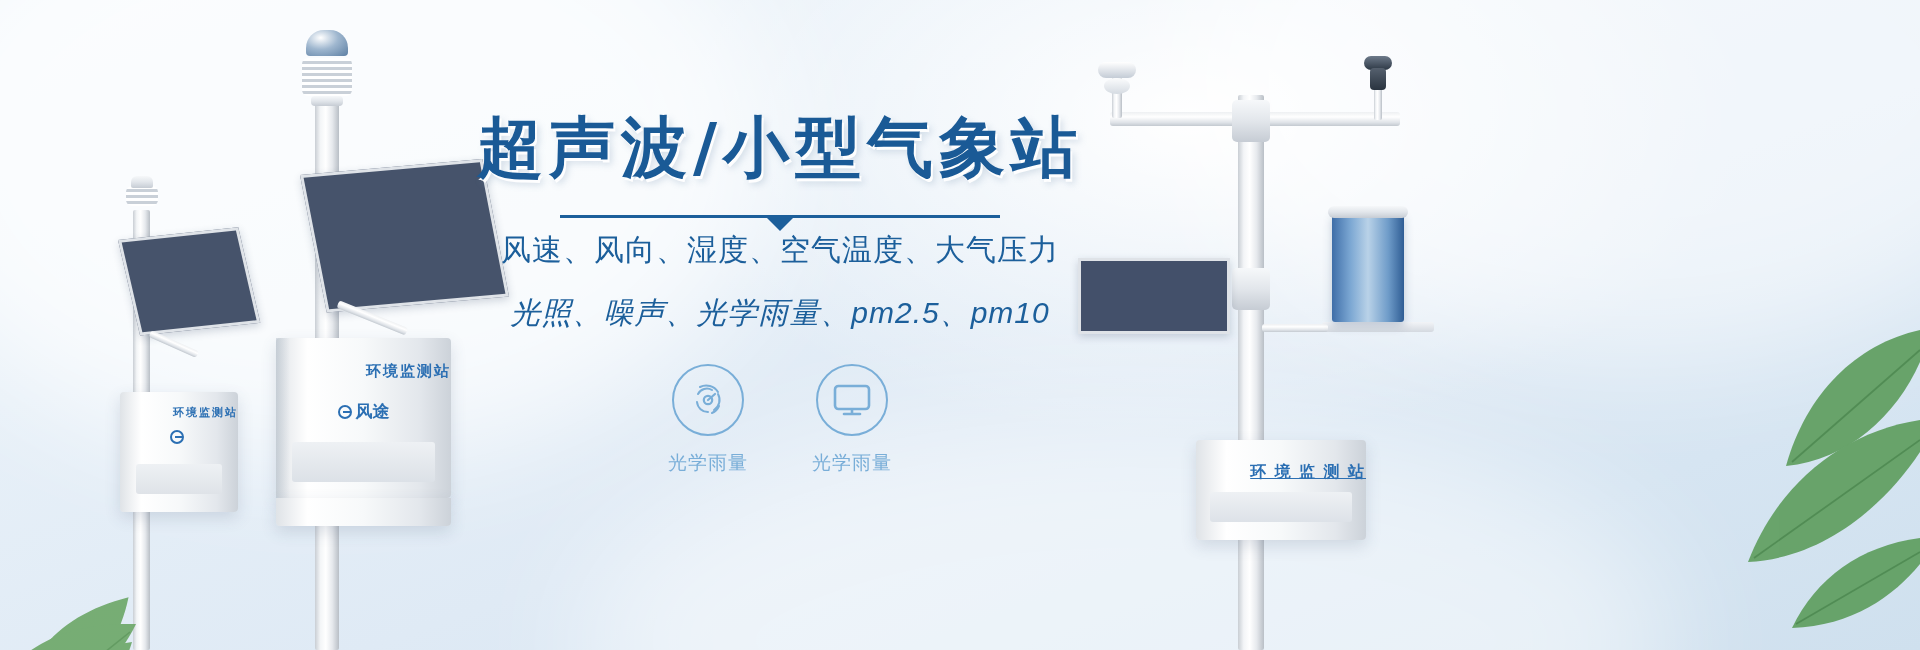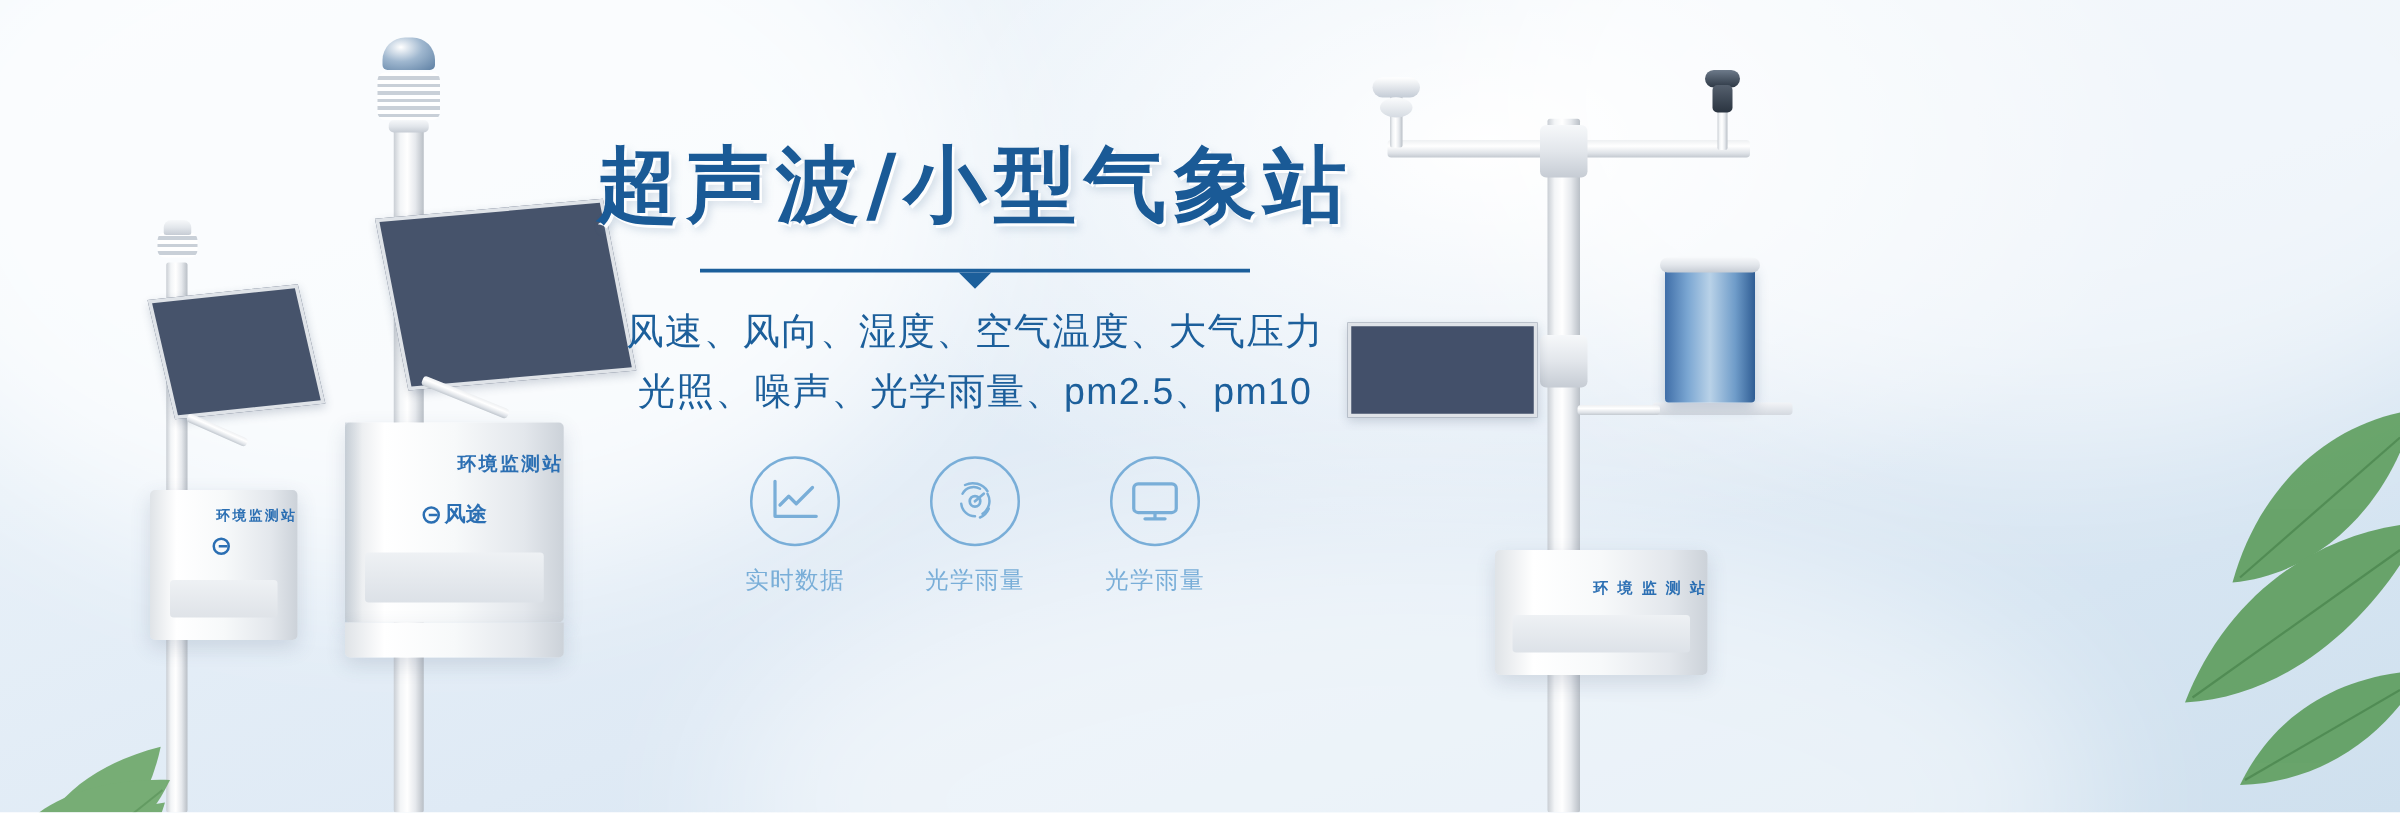--- a/index.html
+++ b/index.html
@@ -123,21 +123,21 @@
     background:#1c5f9b;
   }
   .divider .tri {
     position:absolute; left:50%; top:5px; transform:translateX(-50%);
     width:0; height:0;
     border-left:13px solid transparent;
     border-right:13px solid transparent;
     border-top:13px solid #1c5f9b;
   }
   .sub {
-    margin-top:16px;
+    margin-top:0;
     text-align:center;
     color:#1c5f9b;
     font-size:30px;
     line-height:1.55;
     letter-spacing:1px;
     white-space:nowrap;
   }
   .features {
     margin-top:28px;
     display:flex;
@@ -232,21 +232,21 @@
 
     <div class="panel" style="left:1078px; top:258px; width:152px; height:76px;
          background-color:#43506a;"></div>
 
     <div class="shelf" style="left:1322px; top:322px; width:112px; height:10px;"></div>
     <div class="arm" style="left:1262px; top:324px; width:66px; height:8px;"></div>
     <div class="rain-gauge" style="left:1332px; top:212px; width:72px; height:110px;"></div>
     <div class="sensor-head" style="left:1328px; top:206px; width:80px; height:12px; border-radius:6px;"></div>
 
     <div class="cabinet" style="left:1196px; top:440px; width:170px; height:100px;">
-      <div class="cab-label" style="top:22px; font-size:12px;">环 境 监 测 站</div>
+      <div class="cab-label" style="top:22px; font-size:16px;text-decoration:underline;">环 境 监 测 站</div>
       <div style="position:absolute; left:14px; top:52px; width:142px; height:30px; background:linear-gradient(180deg,#eef1f4,#dde2e8); border-radius:3px;"></div>
     </div>
   </div>
 
   <svg class="leaf" style="left:0px; top:410px;" width="230" height="240" viewBox="0 0 230 240">
     <g fill="#6ea86a" opacity="0.92">
       <path d="M6 470 C 10 400, 60 362, 132 352 C 120 392, 92 430, 40 470 Z" transform="translate(0,-120)"></path>
       <path d="M-10 520 C 4 452, 48 414, 118 404 C 104 448, 72 486, 18 522 Z" transform="translate(0,-210) rotate(-6 60 300)"></path>
       <path d="M0 330 C 18 276, 74 252, 142 254 C 122 296, 84 328, 26 346 Z" transform="translate(-6,-40)"></path>
     </g>
@@ -272,33 +272,24 @@
   <div class="content">
 
     <div class="headline">超声波/小型气象站</div>
 
     <div class="divider">
       <div class="bar"></div>
       <div class="tri"></div>
     </div>
 
     <div class="sub">风速、风向、湿度、空气温度、大气压力</div>
-    <div class="sub" style="margin-top:1px;">光照、噪声、光学雨量、pm2.5、pm10</div>
+    <div class="sub" style="margin-top:16px;font-style:italic;">光照、噪声、光学雨量、pm2.5、pm10</div>
 
     <div class="features">
 
-      <div class="feature">
-        <div class="circle">
-          <svg width="40" height="38" viewBox="0 0 40 38">
-            <path d="M4 3 V31 H37" fill="none" stroke="#79aed8" stroke-width="2.6" stroke-linecap="round" stroke-linejoin="round"></path>
-            <path d="M8 22 L15 15 L21 21 L34 8" fill="none" stroke="#79aed8" stroke-width="2.6" stroke-linecap="round" stroke-linejoin="round"></path>
-          </svg>
-        </div>
-        <div class="flabel">实时数据</div>
-      </div>
 
       <div class="feature">
         <div class="circle">
           <svg width="40" height="40" viewBox="0 0 40 40">
             <g fill="none" stroke="#79aed8" stroke-width="2" stroke-linecap="round">
               <path d="M12 7 A 14 14 0 0 1 30 12"></path>
               <path d="M10 14 A 10 10 0 0 1 24 10"></path>
               <path d="M30 14 A 12 12 0 0 1 26 30"></path>
               <path d="M9 22 A 11 11 0 0 0 20 32"></path>
               <path d="M24 33 A 13 13 0 0 0 31 26"></path>

